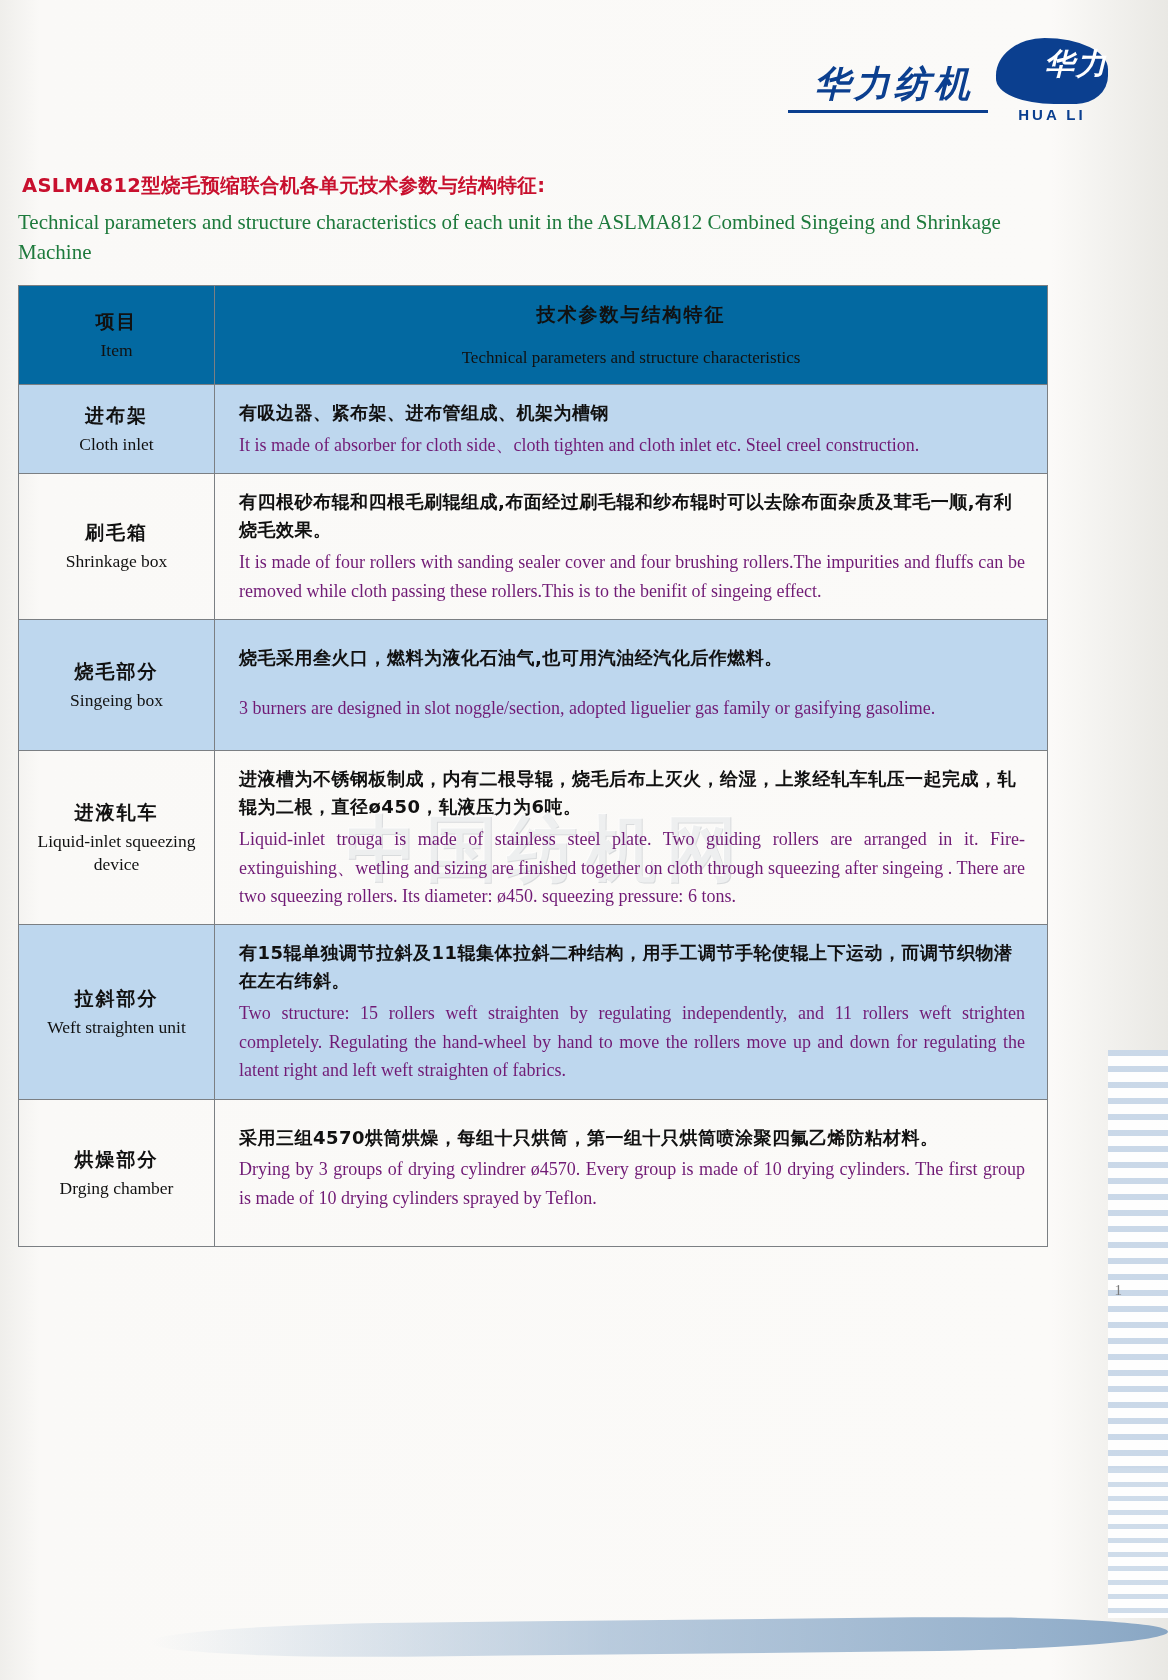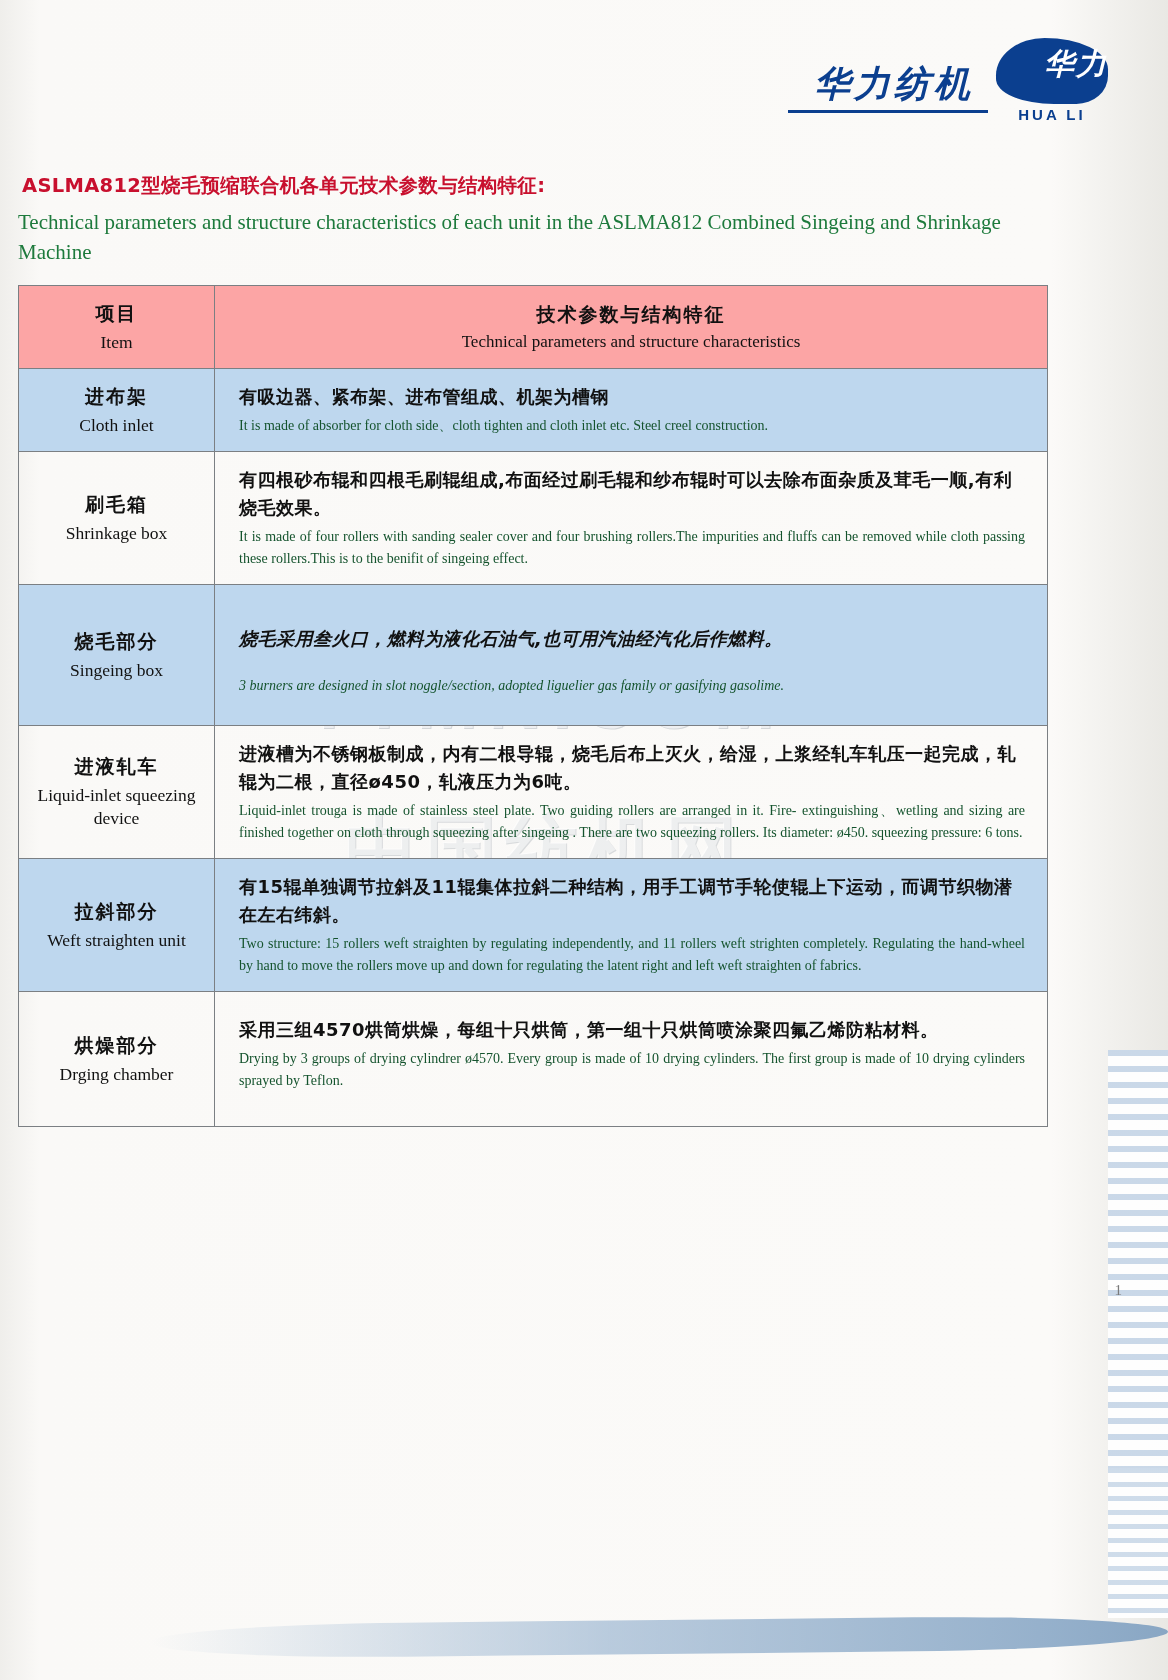--- a/index.html
+++ b/index.html
@@ -192,21 +192,21 @@
     background: transparent;
   }
   .table td {
     border: 1px solid #7b7f83;
     vertical-align: middle;
     padding: 0;
   }
   .col-item { width: 195px; }
 
   .row-head td {
-    background: #fca5a5;
+    background: #0369a1;
   }
   .row-alt td {
     background: #bed7ee;
   }
   .row-plain td {
     background: transparent;
   }
 
   .cell-item {
     text-align: center;
@@ -232,42 +232,42 @@
     padding: 16px 6px;
   }
   .cell-head-center .cn {
     font-family: "DejaVu Sans", sans-serif;
     font-size: 19px;
     font-weight: bold;
     color: #111;
     letter-spacing: 2px;
   }
   .cell-head-center .en {
-    margin-top: 4px;
+    margin-top: 20px;
     font-family: "Liberation Serif", serif;
     font-size: 17px;
     color: #111;
   }
 
   .cell-desc {
     padding: 14px 22px 14px 24px;
   }
   .cell-desc .cn {
     font-family: "DejaVu Sans", sans-serif;
     font-size: 18px;
     font-weight: bold;
     color: #111;
     line-height: 1.55;
     letter-spacing: .5px;
   }
   .cell-desc .en {
     margin-top: 4px;
     font-family: "Liberation Serif", serif;
-    font-size: 14px;
-    color: #14532d;
+    font-size: 18px;
+    color: #701a75;
     line-height: 1.58;
     text-align: justify;
     text-justify: inter-word;
   }
 
   .pagenum {
     position: absolute;
     right: 46px;
     top: 1282px;
     font-family: "Liberation Serif", serif;
@@ -352,21 +352,21 @@
     </tr>
 
     <tr class="row-alt">
       <td class="col-item">
         <div class="cell-item">
           <div class="cn">烧毛部分</div>
           <div class="en">Singeing box</div>
         </div>
       </td>
       <td>
-        <div class="cell-desc" style="padding-top:40px;padding-bottom:28px;font-style:italic;">
+        <div class="cell-desc" style="padding-top:24px;padding-bottom:28px;">
           <div class="cn">烧毛采用叁火口，燃料为液化石油气,也可用汽油经汽化后作燃料。</div>
           <div class="en" style="margin-top:22px;">3 burners are designed in slot noggle/section, adopted liguelier gas family or gasifying gasolime.</div>
         </div>
       </td>
     </tr>
 
     <tr class="row-plain">
       <td class="col-item">
         <div class="cell-item">
           <div class="cn">进液轧车</div>

